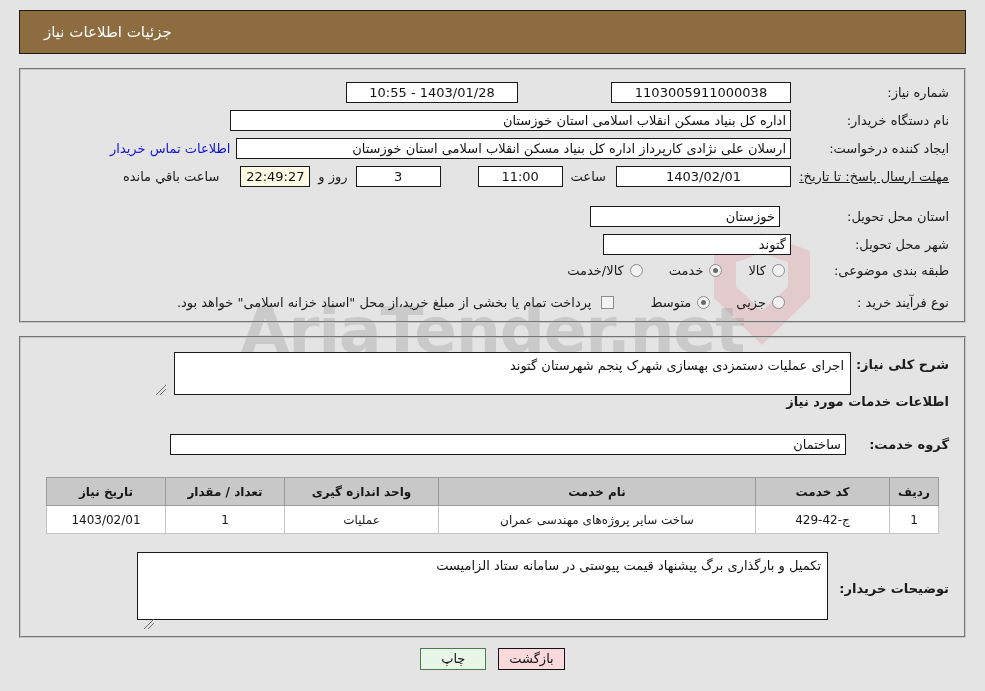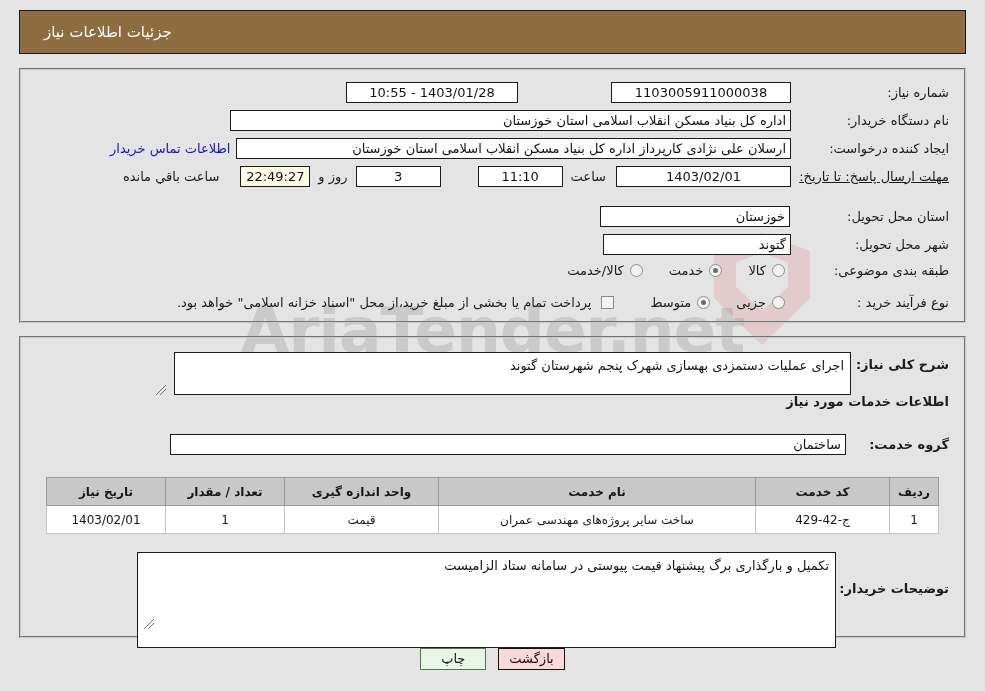--- a/index.html
+++ b/index.html
@@ -292,30 +292,30 @@
 <div class="row" style="top:138px; right:36px; left:110px;">
   <span class="lbl" style="width:150px; flex:none;">ایجاد کننده درخواست:</span>
   <span class="fld right" style="flex:1; margin-right:8px;">ارسلان علی نژادی کارپرداز اداره کل بنیاد مسکن انقلاب اسلامی استان خوزستان</span>
   <a class="link" style="margin-right:6px; flex:none;" href="#">اطلاعات تماس خریدار</a>
 </div>
 
 <div class="row" style="top:166px; right:36px;">
   <span class="lbl" style="width:150px; flex:none;text-decoration:underline;">مهلت ارسال پاسخ: تا تاریخ:</span>
   <span class="fld" style="width:175px; margin-right:8px;">1403/02/01</span>
   <span class="lbl" style="margin-right:10px;">ساعت</span>
-  <span class="fld" style="width:85px; margin-right:8px;">11:10</span>
+  <span class="fld" style="width:85px; margin-right:8px;">11:00</span>
   <span class="fld" style="width:85px; margin-right:37px;">3</span>
   <span class="lbl" style="margin-right:8px;">روز و</span>
   <span class="fld yellow" style="width:70px; margin-right:8px;">22:49:27</span>
   <span class="lbl" style="margin-right:21px;">ساعت باقي مانده</span>
 </div>
 
 <div class="row" style="top:206px; right:36px;">
   <span class="lbl" style="width:150px; flex:none;">استان محل تحویل:</span>
-  <span class="fld right" style="width:190px; margin-right:9px;">خوزستان</span>
+  <span class="fld right" style="width:190px; margin-right:19px;">خوزستان</span>
 </div>
 
 <div class="row" style="top:234px; right:36px;">
   <span class="lbl" style="width:150px; flex:none;">شهر محل تحویل:</span>
   <span class="fld right" style="width:188px; margin-right:8px;">گتوند</span>
 </div>
 
 <div class="row" style="top:262px; right:36px;">
   <span class="lbl" style="width:150px; flex:none;">طبقه بندی موضوعی:</span>
   <span class="opt" style="margin-right:14px;">
@@ -380,31 +380,31 @@
         <th style="width:145px;">واحد اندازه گیری</th>
         <th style="width:110px;">تعداد / مقدار</th>
         <th style="width:110px;">تاریخ نیاز</th>
       </tr>
     </thead>
     <tbody>
       <tr>
         <td>1</td>
         <td>ج-42-429</td>
         <td>ساخت سایر پروژه‌های مهندسی عمران</td>
-        <td>قیمت</td>
+        <td>عملیات</td>
         <td>1</td>
         <td>1403/02/01</td>
       </tr>
     </tbody>
   </table>
 </div>
 
 <div class="row" style="top:552px; right:36px; left:137px; align-items:flex-start;">
   <span class="lbl bold" style="width:105px; flex:none; padding-top:28px;">توضیحات خریدار:</span>
-  <span class="ta" style="flex:1; height:96px; margin-right:8px;">تکمیل و بارگذاری برگ پیشنهاد قیمت پیوستی در سامانه ستاد الزامیست</span>
+  <span class="ta" style="flex:1; height:68px; margin-right:16px;">تکمیل و بارگذاری برگ پیشنهاد قیمت پیوستی در سامانه ستاد الزامیست</span>
 </div>
 <div style="position:absolute; top:616px; left:143px; width:14px; height:14px; z-index:4;">
   <svg width="14" height="14" viewBox="0 0 14 14" aria-hidden="true">
       <g stroke="#6f6f6f" stroke-width="1">
         <line x1="1" y1="12" x2="11" y2="2"></line>
         <line x1="5" y1="12" x2="11" y2="6"></line>
       </g>
     </svg>
 </div>
 

